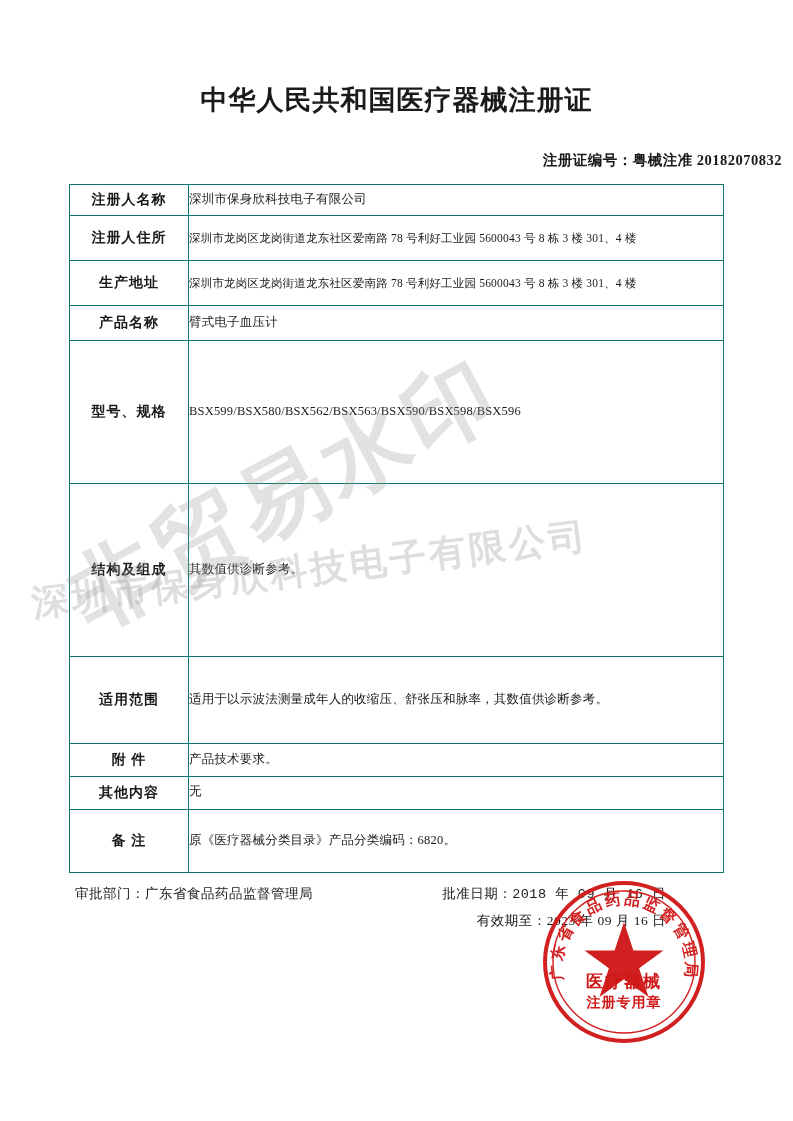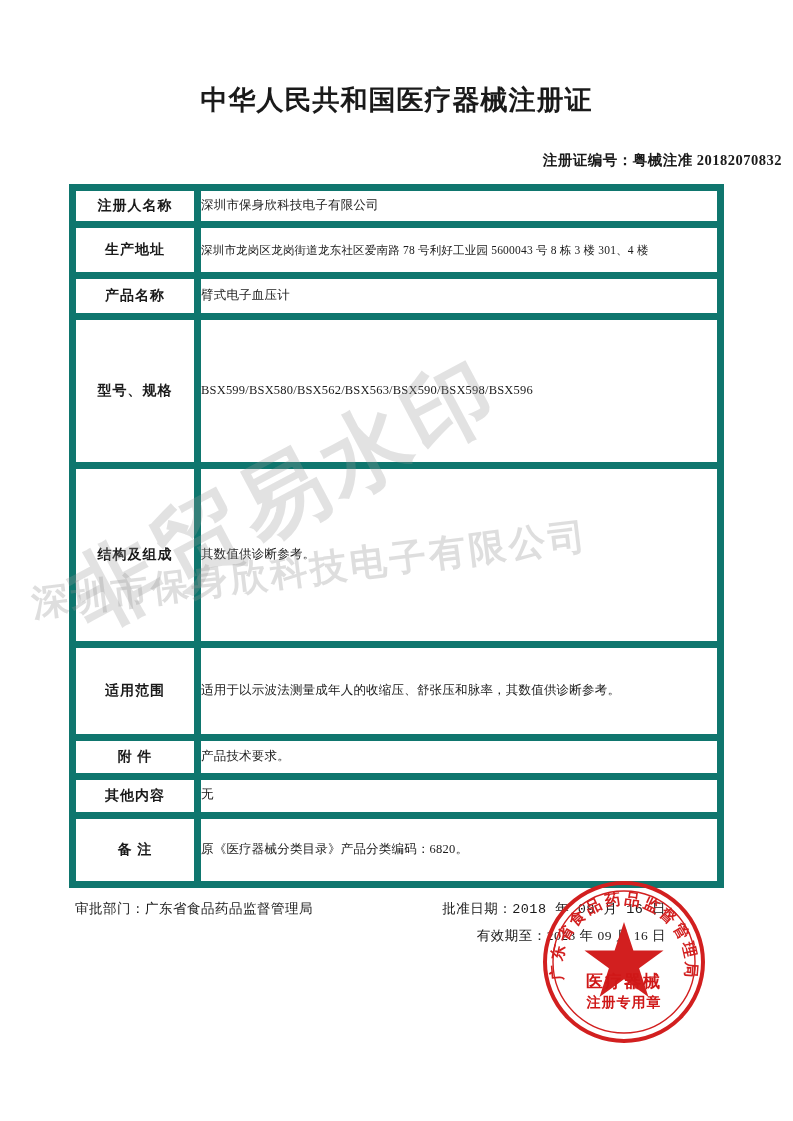--- a/index.html
+++ b/index.html
@@ -36,21 +36,21 @@
     letter-spacing: 0.5px;
     font-family: Liberation Serif, serif;
   }
   table.cert {
     border-collapse: collapse;
     width: 655px;
     margin: 0 auto;
     table-layout: fixed;
   }
   table.cert td {
-    border: 7px solid #0f766e;
+    border: 1px solid #0f766e;
     vertical-align: middle;
     padding: 0;
   }
   td.label {
     width: 118px;
     text-align: center;
     font-size: 14px;
     font-weight: bold;
     letter-spacing: 1px;
     padding: 7px 4px;
@@ -174,20 +174,24 @@
 <div class="page">
 
   <div class="doc-title">中华人民共和国医疗器械注册证</div>
   <div class="doc-subtitle">注册证编号：粤械注准 20182070832</div>
 
   <table class="cert">
     <tbody>
         <tr class="r-reg-name">
       <td class="label">注册人名称</td>
       <td class="value">深圳市保身欣科技电子有限公司</td>
+    </tr>
+    <tr class="r-reg-addr">
+      <td class="label">注册人住所</td>
+      <td class="value small">深圳市龙岗区龙岗街道龙东社区爱南路 78 号利好工业园 5600043 号 8 栋 3 楼 301、4 楼</td>
     </tr>
     <tr class="r-mfr-addr">
       <td class="label">生产地址</td>
       <td class="value small">深圳市龙岗区龙岗街道龙东社区爱南路 78 号利好工业园 5600043 号 8 栋 3 楼 301、4 楼</td>
     </tr>
     <tr class="r-prod-name">
       <td class="label">产品名称</td>
       <td class="value">臂式电子血压计</td>
     </tr>
     <tr class="r-model">

